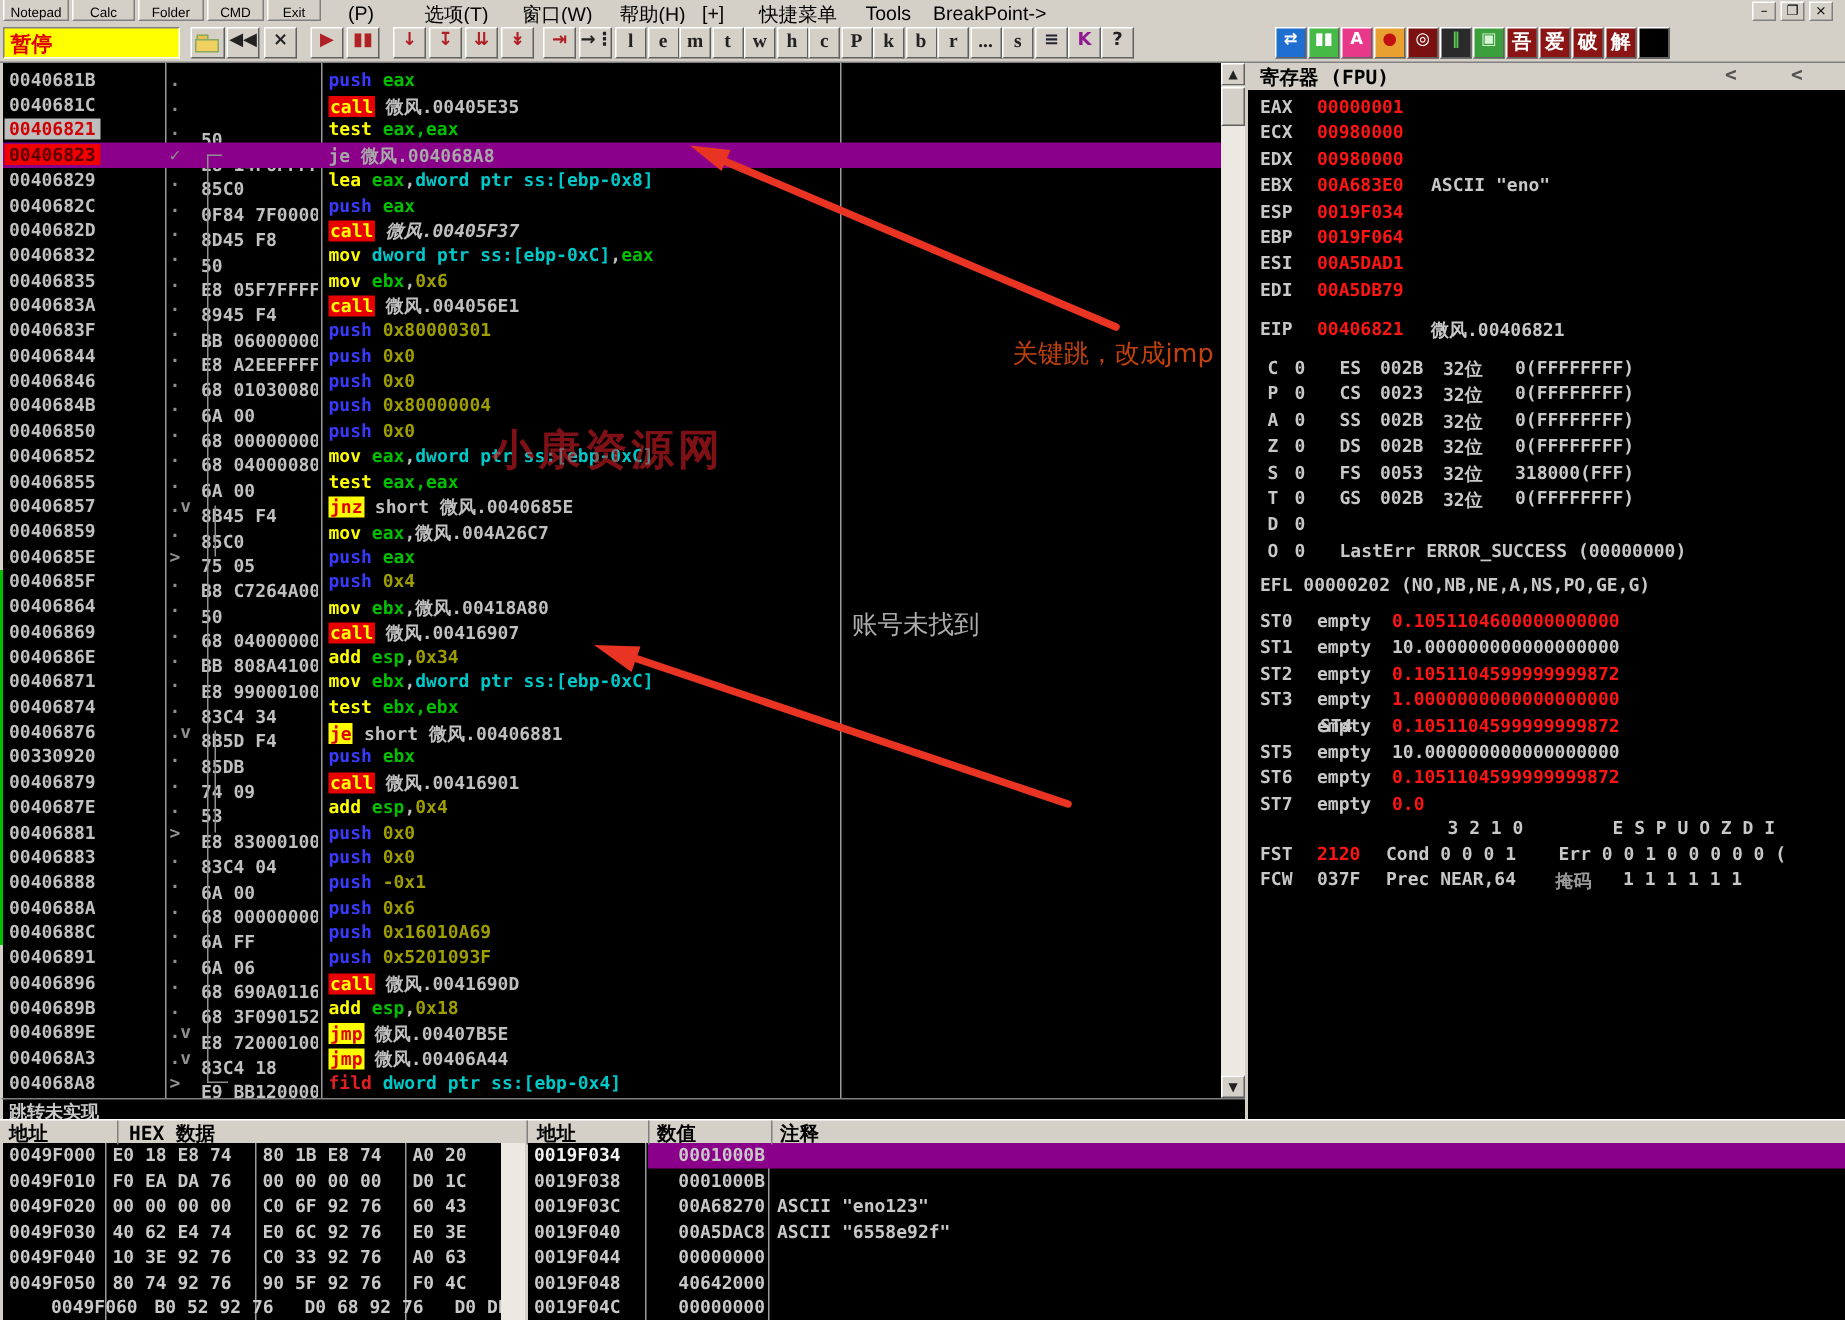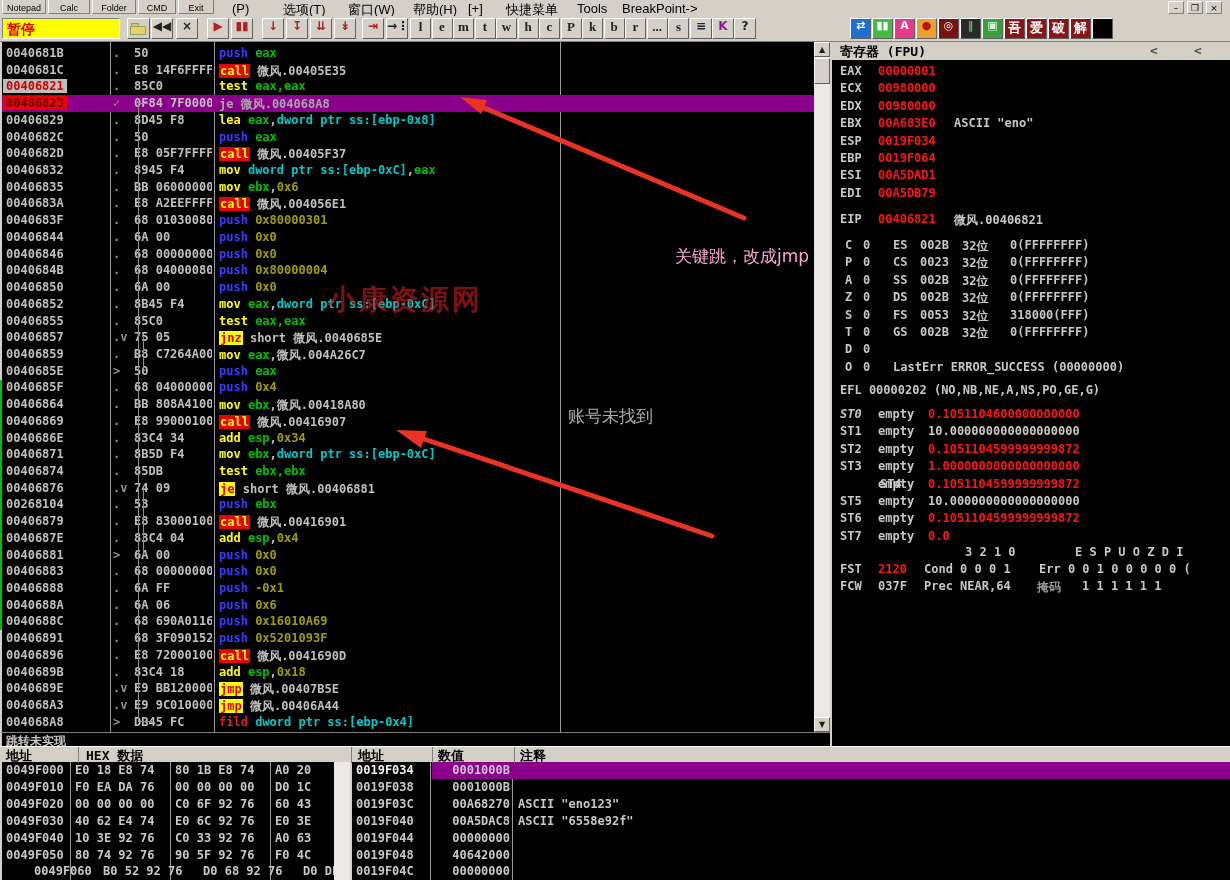--- a/index.html
+++ b/index.html
@@ -31,21 +31,21 @@
                 border:1px solid #fff; border-bottom-color:#606060; border-right-color:#606060; }
   #folder-btn .tab { position:absolute; left:3px; top:4px; width:8px; height:4px; background:#E8C050; border:1px solid #8a6; }
   #folder-btn .bodyp { position:absolute; left:2px; top:7px; width:16px; height:9px; background:#F0D060; border:1px solid #8a6; }
   
   #disasm-pane { left:0; top:42px; width:814px; height:690px; background:#000; border-left:2px solid #D4D0C8; overflow:hidden; }
   .colsep { position:absolute; top:0; width:1px; height:690px; background:#9a9a9a; }
   .drow { position:absolute; left:0; width:814px; height:17px; color:#C0C0C0; font:bold 12px "DejaVu Sans Mono",monospace; white-space:nowrap; }
   .drow span { position:absolute; top:1px; }
   .d-addr { left:4px; }
   .d-mark { left:111px; color:#909090; }
-  .d-bytes { left:132px; width:78px; overflow:hidden; }
+  .d-bytes { left:132px; width:78px; overflow:hidden;margin-top:40px; }
   .d-ins { left:217px; }
   .drow.sel { background:#8B008B; }
   .drow.sel .d-addr { background:#F00000; color:#5A0000; padding:0 3px; left:1px; }
   .drow.eip .d-addr { background:#BEBEBE; color:#D00000; padding:0 3px; left:1px; }
   .t-p{color:#3A3AFF}.t-y{color:#FFFF00}.t-g{color:#00C000}.t-c{color:#00C8C8}.t-i{color:#9E9E00}
   .t-w{color:#C0C0C0}.t-r{color:#E02020}
   .t-cb{color:#FFFF00;background:#E80000;padding:0 1px}
   .t-jb{color:#E00000;background:#FFFF00;padding:0 1px}
   .t-selw{color:#A8A8A8}
   .jline { position:absolute; background:#909090; }
@@ -76,21 +76,21 @@
   .hsep { position:absolute; top:0; width:1px; height:16px; background:#808080; }
   #dump-pane { left:0; top:762px; width:334px; height:118px; background:#000; border-left:2px solid #D4D0C8; overflow:hidden; }
   #stack-pane { left:352px; top:762px; width:878px; height:118px; background:#000; overflow:hidden; }
   .brow { position:absolute; left:0; height:17px; color:#C8C8C8; font:bold 12px "DejaVu Sans Mono",monospace; white-space:nowrap; }
   .brow span { position:absolute; top:1px; }
   .dumpsep { position:absolute; top:0; width:1px; height:118px; background:#9a9a9a; }
   #dump-sb { left:334px; top:746px; width:18px; height:134px; }
   .stack-selbg { position:absolute; left:80px; width:798px; height:17px; background:#8B008B; }
   
   #annot-svg { left:0; top:0; width:1230px; height:880px; pointer-events:none; z-index:9; }
-  #note-key-jump { left:675px; top:224px; color:#f9a8d4; font:17px "DejaVu Sans",sans-serif; z-index:9;margin-top:21px; }
+  #note-key-jump { left:675px; top:224px; color:#c2410c; font:17px "DejaVu Sans",sans-serif; z-index:9; }
   #note-account { left:568px; top:405px; color:#ADADAD; font:17px "DejaVu Sans",sans-serif; z-index:9; }
   #watermark { left:328px; top:281px; color:rgba(210,28,36,0.6); font:bold 28px "DejaVu Sans",sans-serif;
                letter-spacing:3px; z-index:8; }
 </style>
 </head>
 <body>
 
 <div class="abs" id="topbar">
   <div id="quick-buttons">
       <div class="qbtn" style="left: 2px; width: 44px;">Notepad</div>
@@ -206,21 +206,21 @@
       <div class="drow" style="top: 86.6px;">
         <span class="d-addr">0040682C</span>
         <span class="d-mark">.</span>
         <span class="d-bytes">50</span>
         <span class="d-ins"><span class="t-p" style="position: static;">push </span><span class="t-g" style="position: static;">eax</span></span>
       </div>
       <div class="drow" style="top: 103.32px;">
         <span class="d-addr">0040682D</span>
         <span class="d-mark">.</span>
         <span class="d-bytes">E8 05F7FFFF</span>
-        <span class="d-ins"><span class="t-cb" style="position: static;">call</span><span class="t-w" style="position: static;"> 微风.00405F37</span></span>
+        <span class="d-ins"><span class="t-cb" style="position: static;">call</span><span class="t-w" style="position: static; font-style: italic;"> 微风.00405F37</span></span>
       </div>
       <div class="drow" style="top: 120.04px;">
         <span class="d-addr">00406832</span>
         <span class="d-mark">.</span>
         <span class="d-bytes">8945 F4</span>
         <span class="d-ins"><span class="t-y" style="position: static;">mov </span><span class="t-c" style="position: static;">dword ptr ss:[ebp-0xC]</span><span class="t-w" style="position: static;">,</span><span class="t-g" style="position: static;">eax</span></span>
       </div>
       <div class="drow" style="top: 136.76px;">
         <span class="d-addr">00406835</span>
         <span class="d-mark">.</span>
@@ -329,21 +329,21 @@
         <span class="d-bytes">85DB</span>
         <span class="d-ins"><span class="t-y" style="position: static;">test </span><span class="t-g" style="position: static;">ebx,ebx</span></span>
       </div>
       <div class="drow" style="top: 437.72px;">
         <span class="d-addr">00406876</span>
         <span class="d-mark">.v</span>
         <span class="d-bytes">74 09</span>
         <span class="d-ins"><span class="t-jb" style="position: static;">je</span><span class="t-w" style="position: static;"> short 微风.00406881</span></span>
       </div>
       <div class="drow" style="top: 454.44px;">
-        <span class="d-addr">00268104</span>
+        <span class="d-addr">00330920</span>
         <span class="d-mark">.</span>
         <span class="d-bytes">53</span>
         <span class="d-ins"><span class="t-p" style="position: static;">push </span><span class="t-g" style="position: static;">ebx</span></span>
       </div>
       <div class="drow" style="top: 471.16px;">
         <span class="d-addr">00406879</span>
         <span class="d-mark">.</span>
         <span class="d-bytes">E8 83000100</span>
         <span class="d-ins"><span class="t-cb" style="position: static;">call</span><span class="t-w" style="position: static;"> 微风.00416901</span></span>
       </div>
@@ -537,21 +537,21 @@
       </div>
       <div class="rline" style="left: 0px; top: 317.8px; width: 400px; height: 17px;">
         <span style="left: 13px;">O</span>
         <span style="left: 31px;">0</span>
         <span style="left: 61px;">LastErr ERROR_SUCCESS (00000000)</span>
       </div>
       <div class="rline" style="left: 0px; top: 341px; width: 400px; height: 17px;">
         <span style="left: 8px;">EFL 00000202 (NO,NB,NE,A,NS,PO,GE,G)</span>
       </div>
       <div class="rline" style="left: 0px; top: 365px; width: 400px; height: 17px;">
-        <span style="left: 8px; font-style: italic;">ST0</span>
+        <span style="left: 8px;">ST0</span>
         <span style="left: 46px;">empty</span>
         <span class="rv" style="left: 96px;">0.1051104600000000000</span>
       </div>
       <div class="rline" style="left: 0px; top: 382.4px; width: 400px; height: 17px;">
         <span style="left: 8px;">ST1</span>
         <span style="left: 46px;">empty</span>
         <span style="left: 96px;">10.000000000000000000</span>
       </div>
       <div class="rline" style="left: 0px; top: 399.8px; width: 400px; height: 17px;">
         <span style="left: 8px;">ST2</span>

